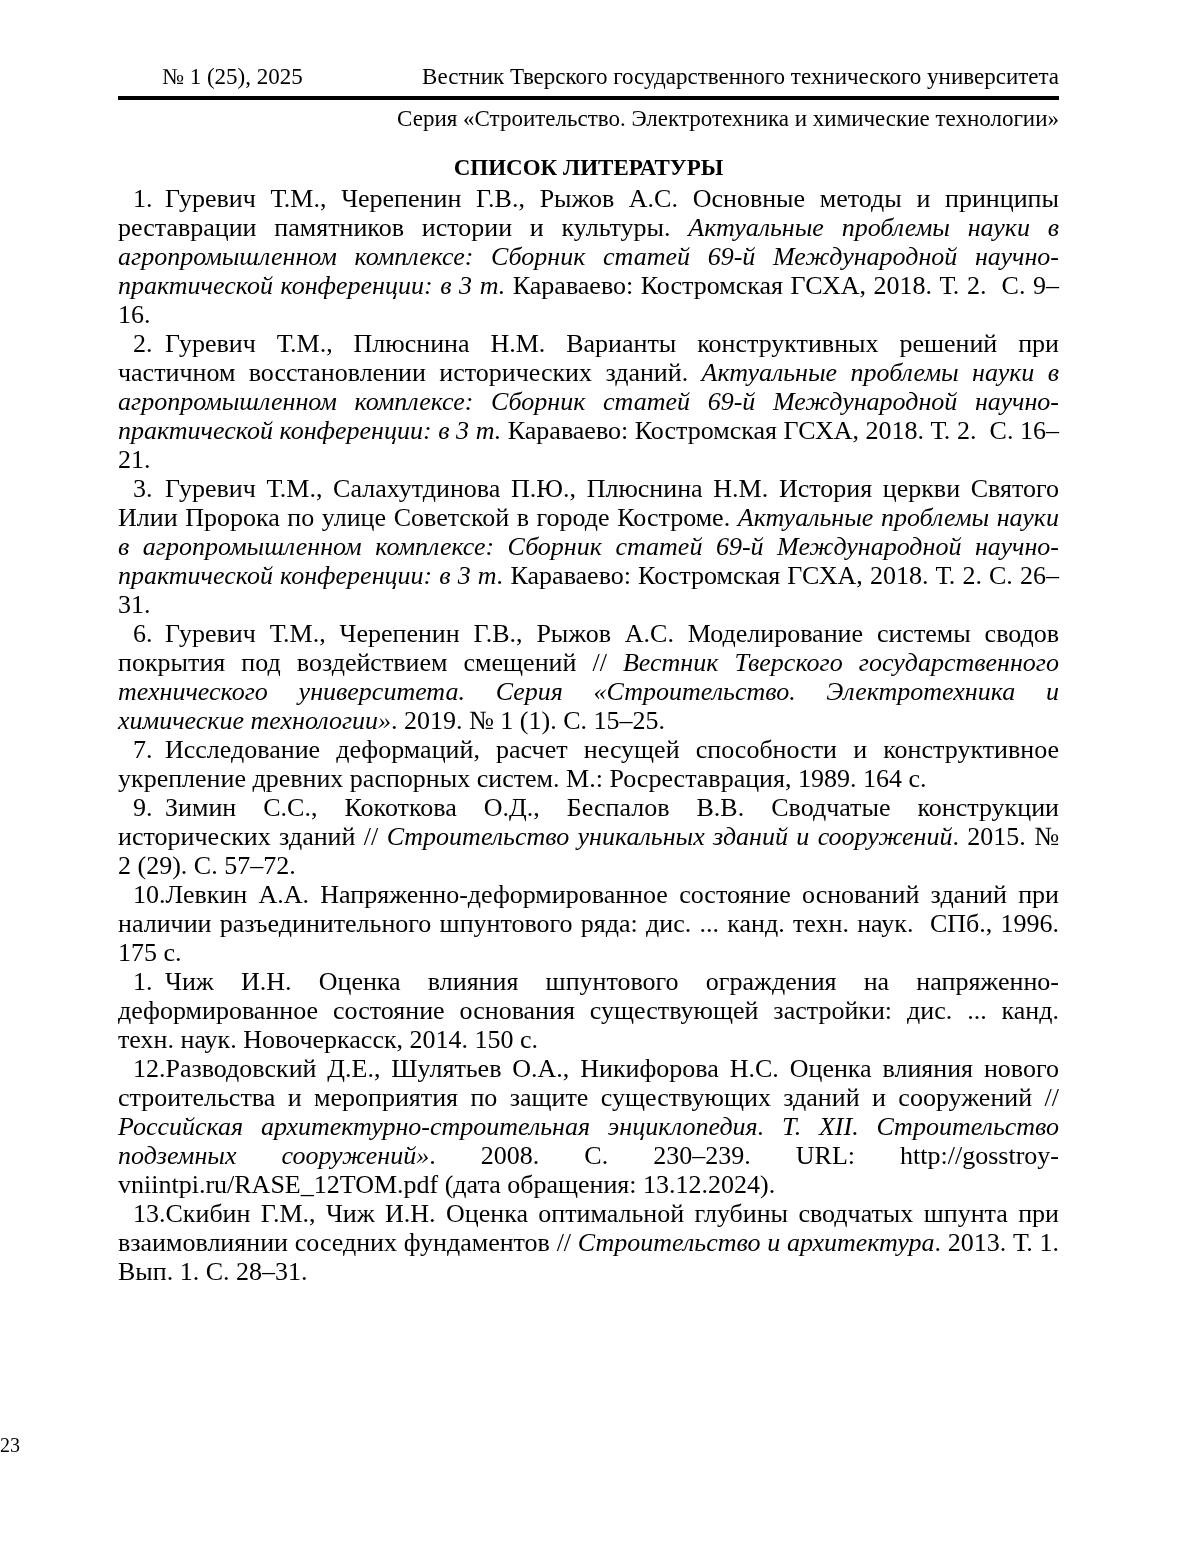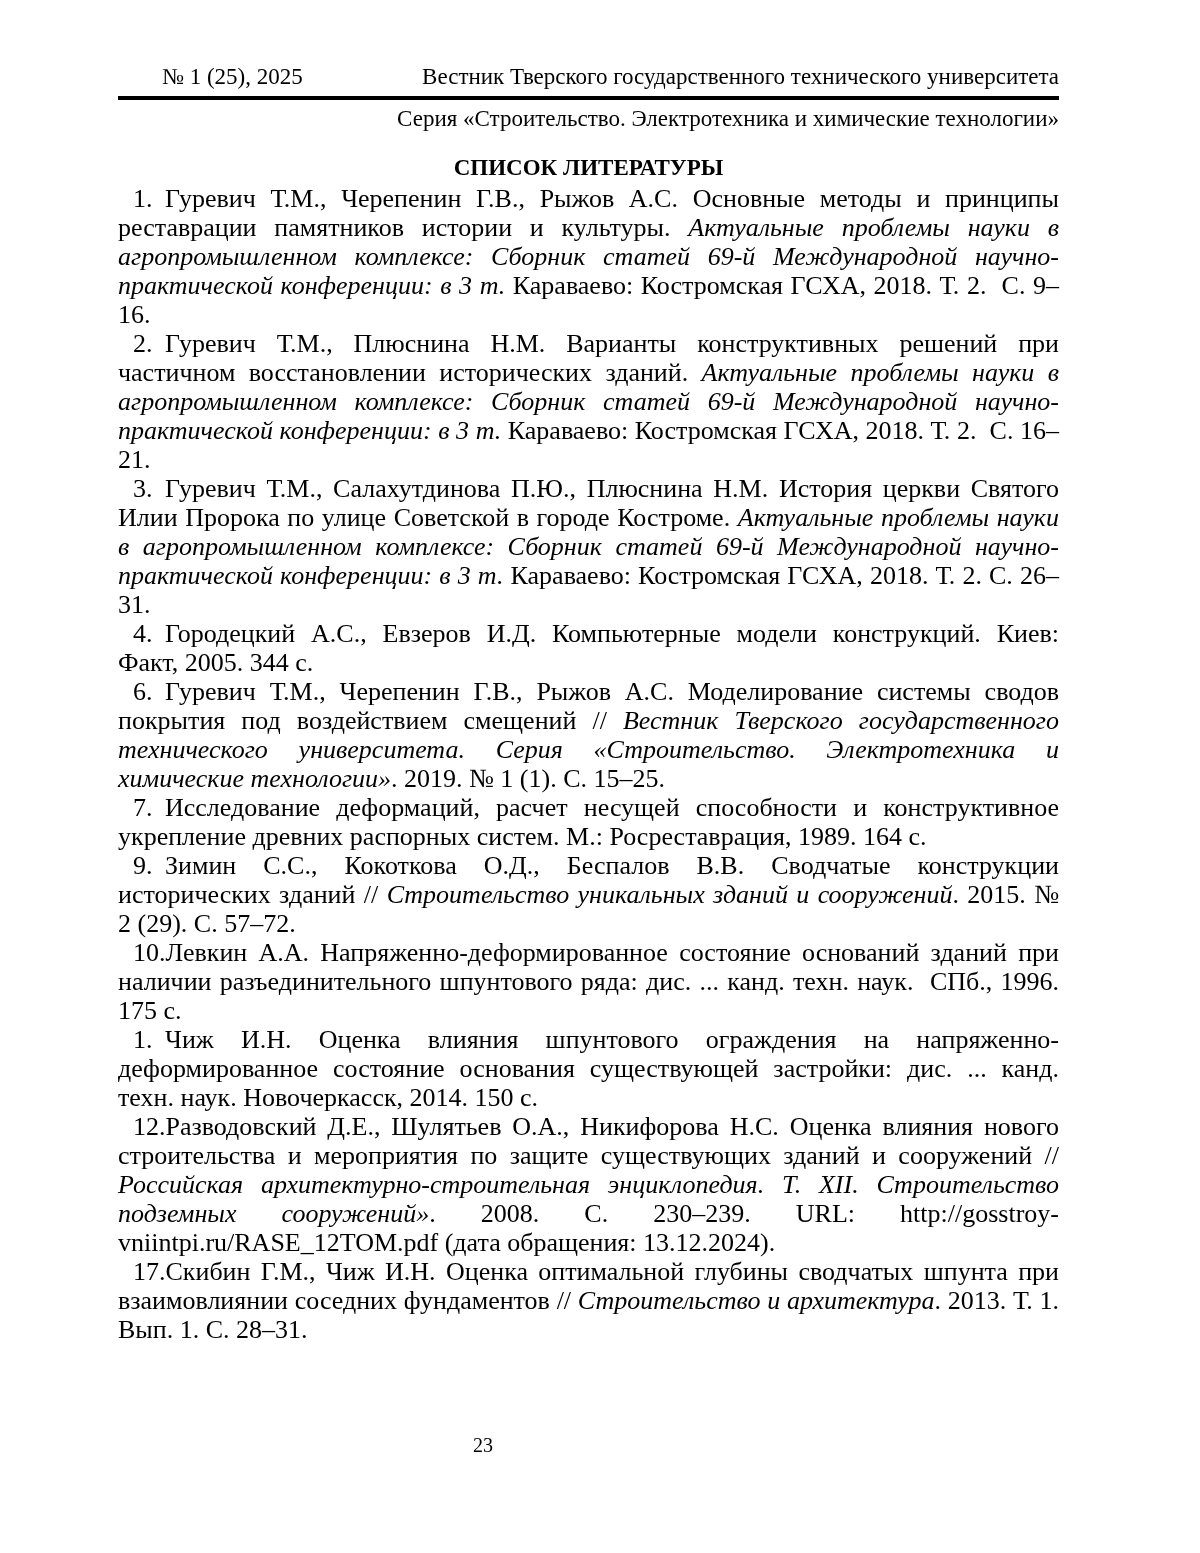--- a/index.html
+++ b/index.html
@@ -55,21 +55,20 @@
     min-width: 47px;
     padding-left: 15px;
     box-sizing: border-box;
   }
   .it { font-style: italic; }
   .page-number {
     position: absolute;
     top: 1432px;
     left: 0;
     width: 966px;
-    text-align: center;
     font-size: 20px;
     line-height: 26px;
   }
 </style>
 </head>
 <body>
 
 <div class="page">
   <div class="content">
 
@@ -80,26 +79,25 @@
       </div>
       <div class="header-series">Серия «Строительство. Электротехника и химические технологии»</div>
     </div>
 
     <div class="list-title">СПИСОК ЛИТЕРАТУРЫ</div>
 
     <div class="refs">
         <p class="ref"><span class="refnum">1.</span><span class="">Гуревич Т.М., Черепенин Г.В., Рыжов А.С. Основные методы и принципы реставрации памятников истории и культуры. </span><span class="it">Актуальные проблемы науки в агропромышленном комплексе: Сборник статей 69-й Международной научно-практической конференции: в 3 т.</span><span class=""> Караваево: Костромская ГСХА, 2018. Т. 2.&nbsp; С. 9–16.</span></p>
         <p class="ref"><span class="refnum">2.</span><span class="">Гуревич Т.М., Плюснина Н.М. Варианты конструктивных решений при частичном восстановлении исторических зданий. </span><span class="it">Актуальные проблемы науки в агропромышленном комплексе: Сборник статей 69-й Международной научно-практической конференции: в 3 т.</span><span class=""> Караваево: Костромская ГСХА, 2018. Т. 2.&nbsp; С. 16–21.</span></p>
         <p class="ref"><span class="refnum">3.</span><span class="">Гуревич Т.М., Салахутдинова П.Ю., Плюснина Н.М. История церкви Святого Илии Пророка по улице Советской в городе Костроме. </span><span class="it">Актуальные проблемы науки в агропромышленном комплексе: Сборник статей 69-й Международной научно-практической конференции: в 3 т.</span><span class=""> Караваево: Костромская ГСХА, 2018. Т. 2. С. 26–31.</span></p>
-        <p class="ref"><span class="refnum">4.</span><span class="">Городецкий А.С., Евзеров И.Д. Компьютерные модели конструкций. Киев: Факт, 2005. 344 с.</span></p>
         <p class="ref"><span class="refnum">6.</span><span class="">Гуревич Т.М., Черепенин Г.В., Рыжов А.С. Моделирование системы сводов покрытия под воздействием смещений // </span><span class="it">Вестник Тверского государственного технического университета. Серия «Строительство. Электротехника и химические технологии»</span><span class="">. 2019. № 1 (1). С. 15–25.</span></p>
         <p class="ref"><span class="refnum">7.</span><span class="">Исследование деформаций, расчет несущей способности и конструктивное укрепление древних распорных систем. М.: Росреставрация, 1989. 164 с.</span></p>
         <p class="ref"><span class="refnum">9.</span><span class="">Зимин С.С., Кокоткова О.Д., Беспалов В.В. Сводчатые конструкции исторических зданий // </span><span class="it">Строительство уникальных зданий и сооружений</span><span class="">. 2015. № 2 (29). С. 57–72.</span></p>
         <p class="ref"><span class="refnum">10.</span><span class="">Левкин А.А. Напряженно-деформированное состояние оснований зданий при наличии разъединительного шпунтового ряда: дис. ... канд. техн. наук.&nbsp; СПб., 1996. 175 с.</span></p>
         <p class="ref"><span class="refnum">1.</span><span class="">Чиж И.Н. Оценка влияния шпунтового ограждения на напряженно-деформированное состояние основания существующей застройки: дис. ... канд. техн. наук. Новочеркасск, 2014. 150 с.</span></p>
         <p class="ref"><span class="refnum">12.</span><span class="">Разводовский Д.Е., Шулятьев О.А., Никифорова Н.С. Оценка влияния нового строительства и мероприятия по защите существующих зданий и сооружений // </span><span class="it">Российская архитектурно-строительная энциклопедия. Т. XII. Строительство подземных сооружений»</span><span class="">. 2008. С. 230–239. URL: http://gosstroy-vniintpi.ru/RASE_12TOM.pdf (дата обращения: 13.12.2024).</span></p>
-        <p class="ref"><span class="refnum">17.</span><span class="">Скибин Г.М., Чиж И.Н. Оценка оптимальной глубины сводчатых шпунта при взаимовлиянии соседних фундаментов // </span><span class="it">Строительство и архитектура</span><span class="">. 2013. Т. 1. Вып. 1. С. 28–31.</span></p>
+        <p class="ref"><span class="refnum">13.</span><span class="">Скибин Г.М., Чиж И.Н. Оценка оптимальной глубины сводчатых шпунта при взаимовлиянии соседних фундаментов // </span><span class="it">Строительство и архитектура</span><span class="">. 2013. Т. 1. Вып. 1. С. 28–31.</span></p>
       </div>
 
   </div>
 
   <div class="page-number">23</div>
 </div>
 
 </body></html>

